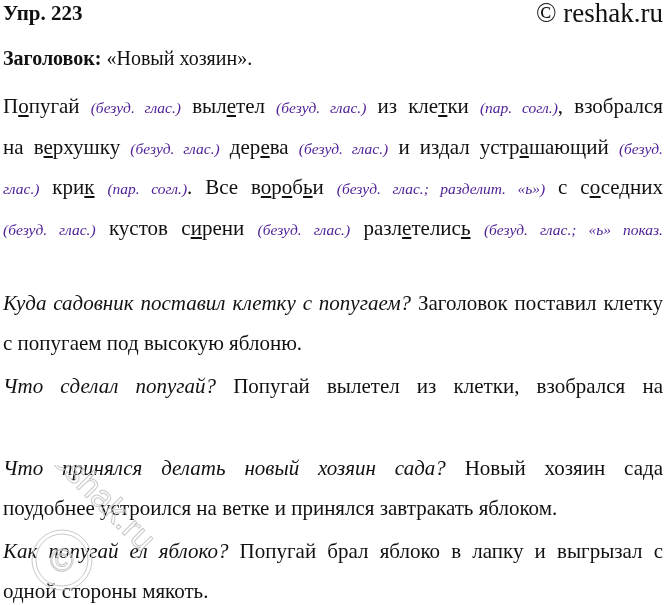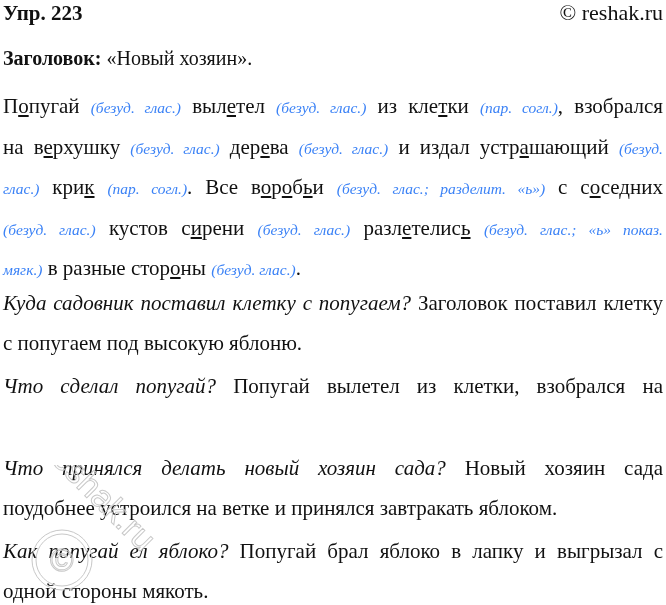--- a/index.html
+++ b/index.html
@@ -2,28 +2,28 @@
 <html><head>
 <meta charset="utf-8">
 <style>
   html, body { margin: 0; padding: 0; background: #ffffff; }
   body {
     width: 666px; height: 605px; position: relative; overflow: hidden;
     font-family: "Liberation Serif", serif; color: #111111;
   }
   .top { position: absolute; top: 0; left: 3px; right: 3px; height: 30px; }
   .title { position: absolute; left: 0; top: 0; font-weight: bold; font-size: 21px; line-height: 26px; }
-  .copyright { position: absolute; right: 0; top: 0; font-size: 22px; line-height: 26px; }
+  .copyright { position: absolute; right: 0; top: 0; font-size: 27px; line-height: 26px; }
   .heading { position: absolute; left: 3px; top: 45px; font-size: 20px; line-height: 26px; }
   .heading b { font-weight: bold; }
   .block { position: absolute; left: 3px; width: 660px; font-size: 21px; }
   .para { top: 86px; line-height: 40.5px; }
   .line { display: block; white-space: nowrap; text-align: justify; text-align-last: justify; height: 40.5px; }
   .line.last { text-align-last: left; }
-  .note { font-style: italic; font-size: 15.5px; color: #3b82f6; }
+  .note { font-style: italic; font-size: 15.5px; color: #4c1d95; }
   u { text-decoration: underline; text-underline-offset: 2px; }
   .qa { line-height: 40px; }
   .q { font-style: italic; }
   .qa .line { height: 40px; }
   .q1 { top: 283px; }
   .q2 { top: 366px; }
   .q3 { top: 448px; }
   .q4 { top: 531px; }
   .watermark {
     position: absolute; left: 10px; top: 465px; width: 200px; height: 140px;
@@ -40,21 +40,20 @@
 
 <div class="heading">
   <b>Заголовок:</b><span> «Новый хозяин».</span>
 </div>
 
 <div class="block para" id="para">
     <span class="line"><span>П</span><u>о</u><span>пугай </span><span class="note">(безуд. глас.)</span><span> выл</span><u>е</u><span>тел </span><span class="note">(безуд. глас.)</span><span> из кле</span><u>т</u><span>ки </span><span class="note">(пар. согл.)</span><span>, взобрался</span></span>
     <span class="line"><span>на в</span><u>е</u><span>рхушку </span><span class="note">(безуд. глас.)</span><span> дер</span><u>е</u><span>ва </span><span class="note">(безуд. глас.)</span><span> и издал устр</span><u>а</u><span>шающий </span><span class="note">(безуд.</span></span>
     <span class="line"><span class="note">глас.)</span><span> кри</span><u>к</u><span> </span><span class="note">(пар. согл.)</span><span>. Все в</span><u>о</u><span>р</span><u>о</u><span>б</span><u>ь</u><span>и </span><span class="note">(безуд. глас.; разделит. «ь»)</span><span> с с</span><u>о</u><span>седних</span></span>
     <span class="line"><span class="note">(безуд. глас.)</span><span> кустов с</span><u>и</u><span>рени </span><span class="note">(безуд. глас.)</span><span> разл</span><u>е</u><span>телис</span><u>ь</u><span> </span><span class="note">(безуд. глас.; «ь» показ.</span></span>
-    <span class="line last"><span class="note">мягк.)</span><span> в разные стор</span><u>о</u><span>ны </span><span class="note">(безуд. глас.)</span><span>.</span></span>
   </div>
 
 <div class="block qa q1">
   <span class="line">
     <span class="q">Куда садовник поставил клетку с попугаем?</span><span> Заголовок поставил клетку</span>
   </span>
   <span class="line last">с попугаем под высокую яблоню.</span>
 </div>
 
 <div class="block qa q2">

